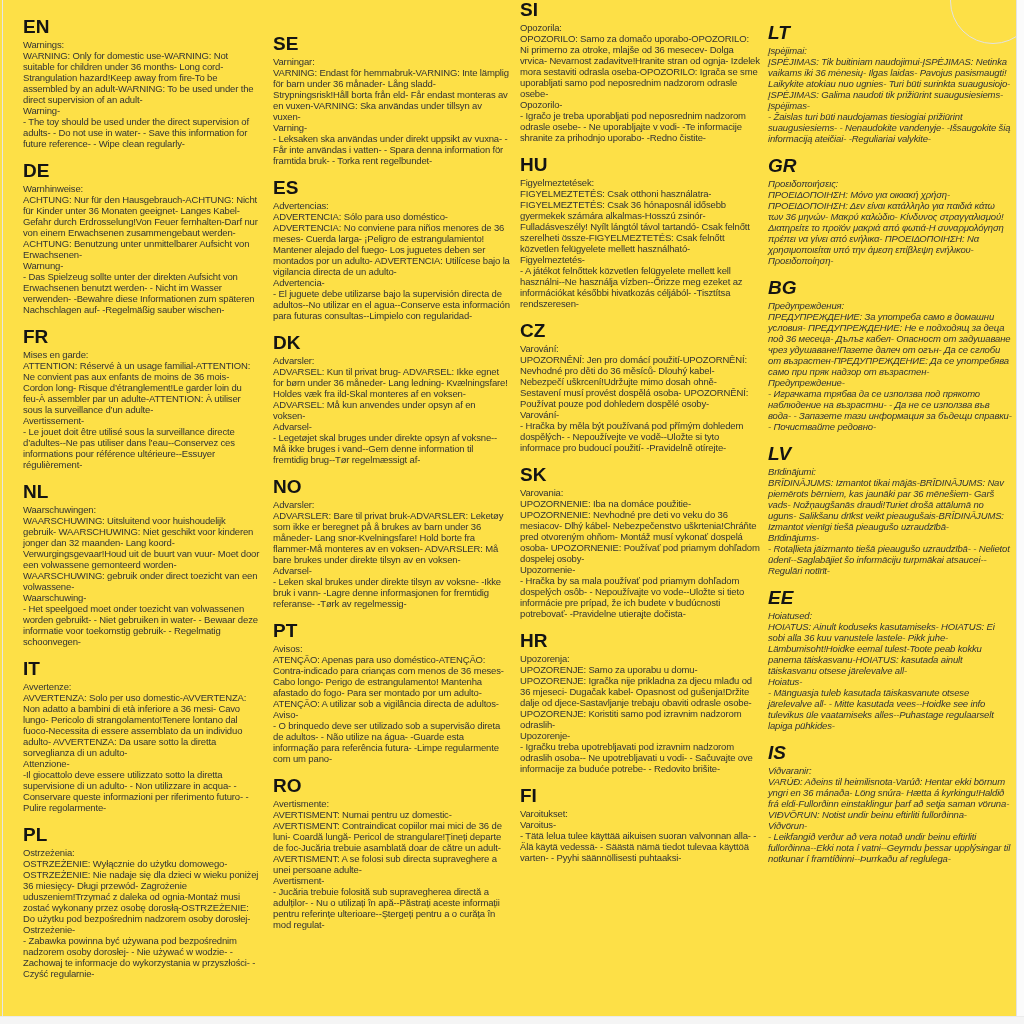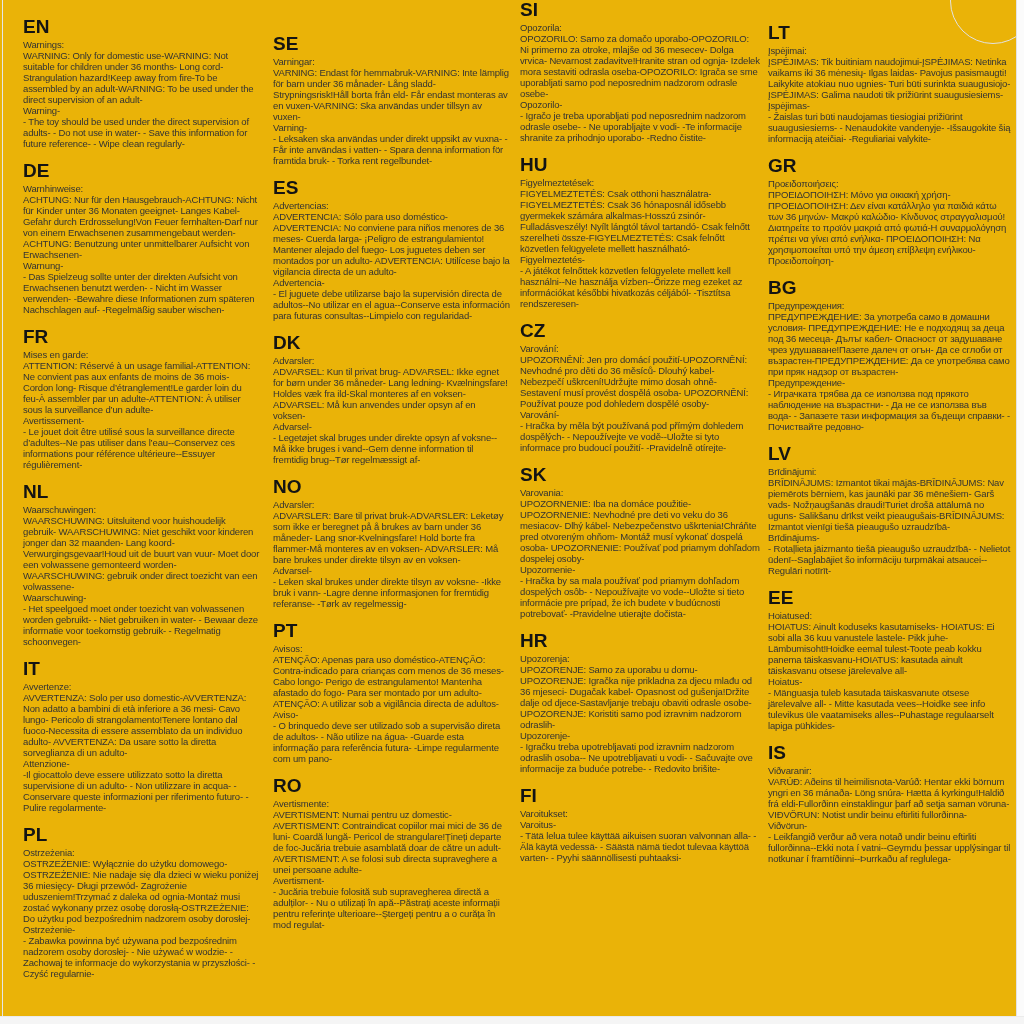--- a/index.html
+++ b/index.html
@@ -1,29 +1,29 @@
 <!DOCTYPE html>
 <html><head>
 <meta charset="utf-8">
 <style>
   html, body { margin: 0; padding: 0; background: #ffffff; }
   .page {
     position: relative;
     width: 1024px;
     height: 1024px;
-    background: #eab308;
+    background: #fde047;
     font-family: "Liberation Sans", sans-serif;
     color: #2e2e2e;
     overflow: hidden;
   }
   .col { position: absolute; top: 0; }
   .col-1 { left: 23px;  width: 237px; padding-top: 17px; }
   .col-2 { left: 273px; width: 237px; padding-top: 34px; }
   .col-3 { left: 520px; width: 240px; }
-  .col-4 { left: 768px; width: 244px; padding-top: 23px; }
+  .col-4 { left: 768px; width: 244px; padding-top: 23px; font-style: italic; }
   .sec { margin-bottom: 12px; }
   .sec h2 {
     margin: 0 0 2px 0;
     font-size: 19px;
     line-height: 20px;
     font-weight: 700;
     color: #141414;
     letter-spacing: 0;
   }
   .t, .b {

